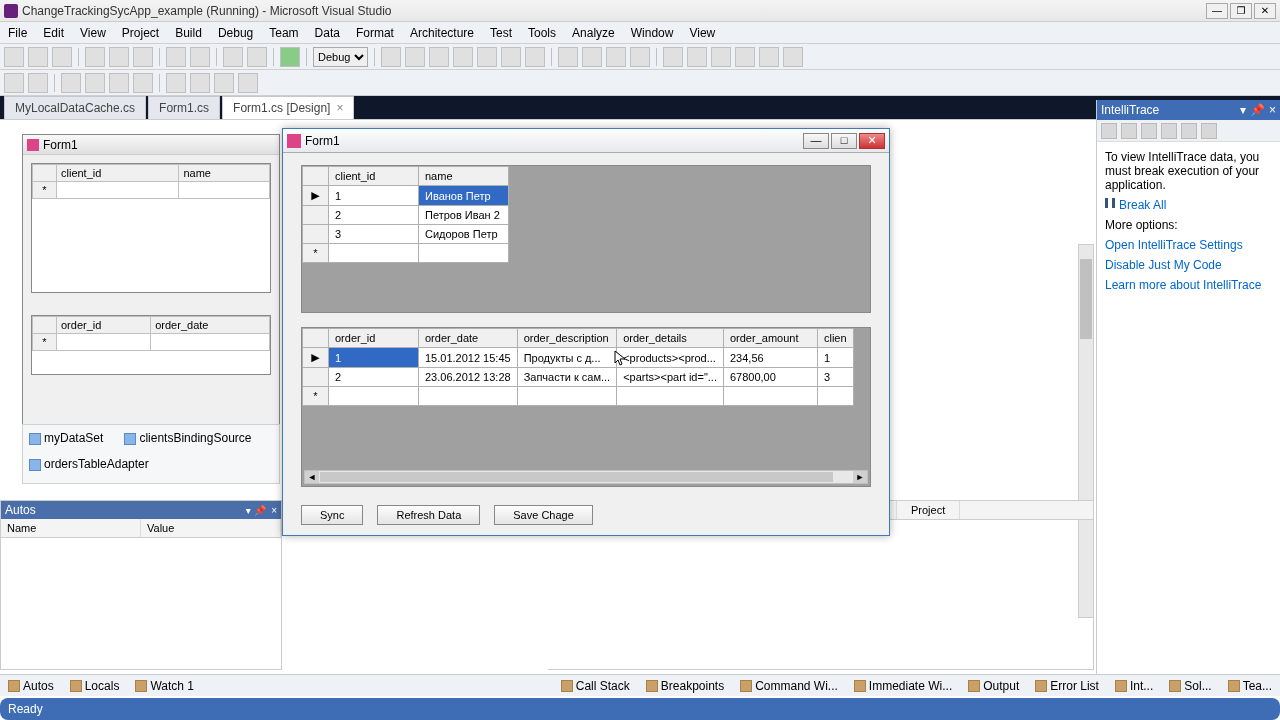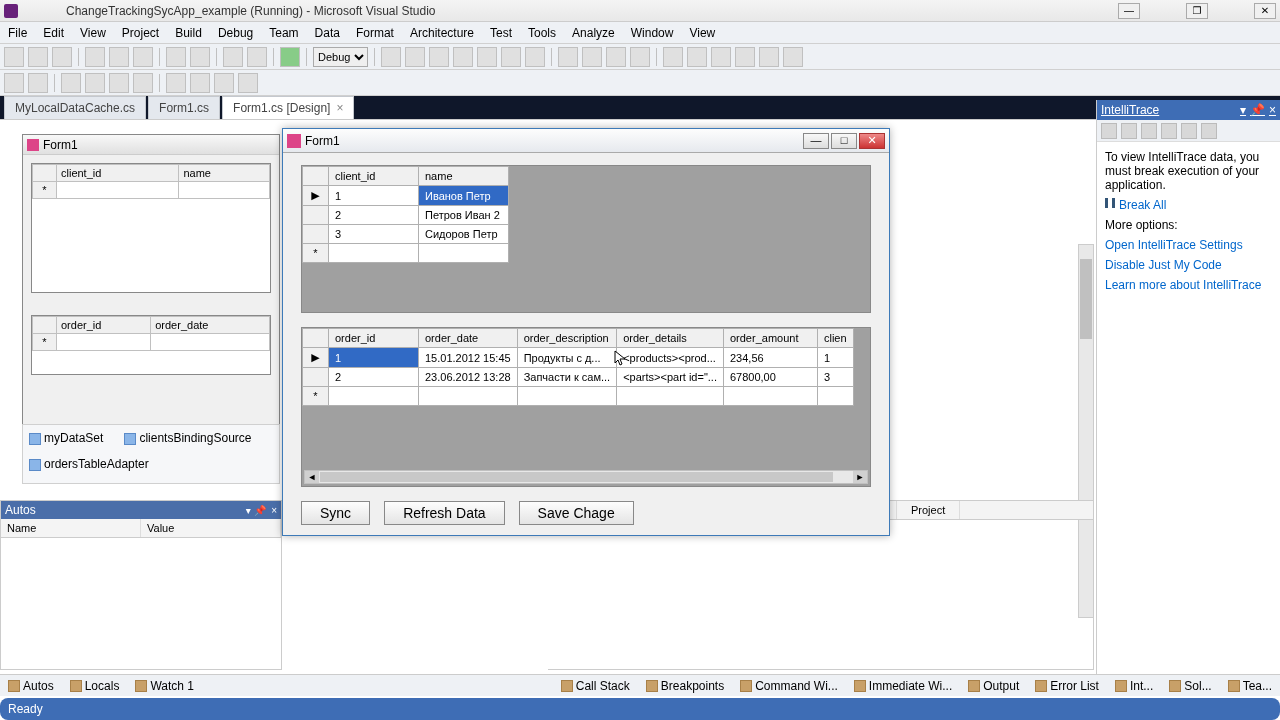--- a/index.html
+++ b/index.html
@@ -1,17 +1,17 @@
 <!DOCTYPE html>
 <html><head>
 <meta charset="utf-8">
 <style>
 * { box-sizing: border-box; margin: 0; padding: 0; font-family: "Segoe UI", Tahoma, sans-serif; font-size: 12px; }
 body { background: #fff; width: 1280px; height: 720px; overflow: hidden; position: relative; }
-.titlebar { height: 22px; background: linear-gradient(#f4f4f4,#e8e8e8); display: flex; align-items: center; padding: 0 4px; border-bottom: 1px solid #ccc; gap: 44px; }
+.titlebar { height: 22px; background: linear-gradient(#f4f4f4,#e8e8e8); display: flex; align-items: center; padding: 0 4px; border-bottom: 1px solid #ccc; }
 .titlebar .vs-icon { width: 14px; height: 14px; background: #68217a; border-radius: 2px; margin-right: 4px; }
 .titlebar .title { flex: 1; color: #333; }
 .titlebar .wbtn { width: 22px; height: 16px; border: 1px solid #aaa; background: #f0f0f0; margin-left: 2px; text-align: center; line-height: 14px; font-size: 10px; cursor: pointer; }
 .menubar { height: 22px; background: #eef1f5; display: flex; align-items: center; border-bottom: 1px solid #d0d0d0; }
 .menubar span { padding: 0 8px; cursor: pointer; }
 .toolbar { height: 26px; background: #eef1f5; border-bottom: 1px solid #d0d0d0; display: flex; align-items: center; padding: 0 4px; gap: 4px; }
 .toolbar .tb { width: 20px; height: 20px; background: #e0e0e0; border: 1px solid #c0c0c0; }
 .toolbar .sep { width: 1px; height: 18px; background: #c0c0c0; margin: 0 2px; }
 .toolbar select { height: 20px; font-size: 11px; border: 1px solid #aaa; }
 .tabs { height: 24px; background: #0f172a; display: flex; align-items: flex-end; padding-left: 4px; border-bottom: 1px solid #ccc; position: relative; }
@@ -42,26 +42,26 @@
 .rfgrid { position: absolute; border: 1px solid #888; background: #a0a0a0; overflow: hidden; }
 .rfgrid table { border-collapse: collapse; background: #fff; }
 .rfgrid th, .rfgrid td { border: 1px solid #b0b0b0; padding: 3px 6px; font-size: 11px; text-align: left; white-space: nowrap; overflow: hidden; }
 .rfgrid th { background: #f0f0f0; font-weight: normal; }
 .rfgrid .rh { width: 26px; background: #f0f0f0; text-align: center; }
 .rfgrid td.sel { background: #316ac5; color: #fff; }
 .rfgrid td.hili { background: #316ac5; color: #fff; }
 .rf-g1 { left: 18px; top: 36px; width: 570px; height: 148px; }
 .rf-g2 { left: 18px; top: 198px; width: 570px; height: 160px; }
 .rf-btns { position: absolute; left: 18px; bottom: 10px; display: flex; gap: 14px; }
-.rf-btns button { padding: 3px 18px; border: 1px solid #888; background: linear-gradient(#fdfdfd,#e4e4e4); cursor: pointer; font-size: 14px; }
+.rf-btns button { padding: 3px 18px; border: 1px solid #888; background: linear-gradient(#fdfdfd,#e4e4e4); cursor: pointer; font-size: 11px; }
 .hsb { position: absolute; left: 2px; right: 2px; bottom: 2px; height: 14px; background: #e8e8e8; border: 1px solid #c0c0c0; display: flex; }
 .hsb .ar { width: 14px; background: #d0d0d0; text-align: center; font-size: 9px; line-height: 12px; }
 .hsb .thumb { flex: 1; background: #c8c8c8; margin: 1px 20px 1px 1px; }
 .right-panel { position: absolute; right: 0; top: 100px; width: 184px; bottom: 30px; border-left: 1px solid #ccc; background: #fff; }
-.right-panel .rphead { height: 20px; background: #3e6db5; color: #fff; display: flex; align-items: center; padding: 0 4px; font-size: 11px; text-decoration: underline; }
+.right-panel .rphead { height: 20px; background: #3e6db5; color: #fff; display: flex; align-items: center; padding: 0 4px; font-size: 11px; }
 .right-panel .rphead .sp { flex: 1; }
 .right-panel .rphead .ic { margin-left: 4px; cursor: pointer; }
 .right-panel .rptool { height: 22px; background: #eef1f5; border-bottom: 1px solid #ddd; display: flex; align-items: center; gap: 4px; padding: 0 4px; }
 .right-panel .rptool .b { width: 16px; height: 16px; background: #d8d8d8; border: 1px solid #bbb; }
 .right-panel .body { padding: 8px; font-size: 11px; }
 .right-panel .body a { color: #0066cc; text-decoration: none; display: block; margin: 6px 0; cursor: pointer; }
 .right-panel .body .ba { display: inline-flex; align-items: flex-start; }
 .right-panel .body .pause { display: inline-block; width: 10px; height: 10px; border-left: 3px solid #357; border-right: 3px solid #357; margin-right: 4px; }
 .bottom-pane { position: absolute; left: 0; right: 186px; top: 500px; height: 170px; display: flex; }
 .autos { width: 282px; border: 1px solid #ccc; display: flex; flex-direction: column; }

